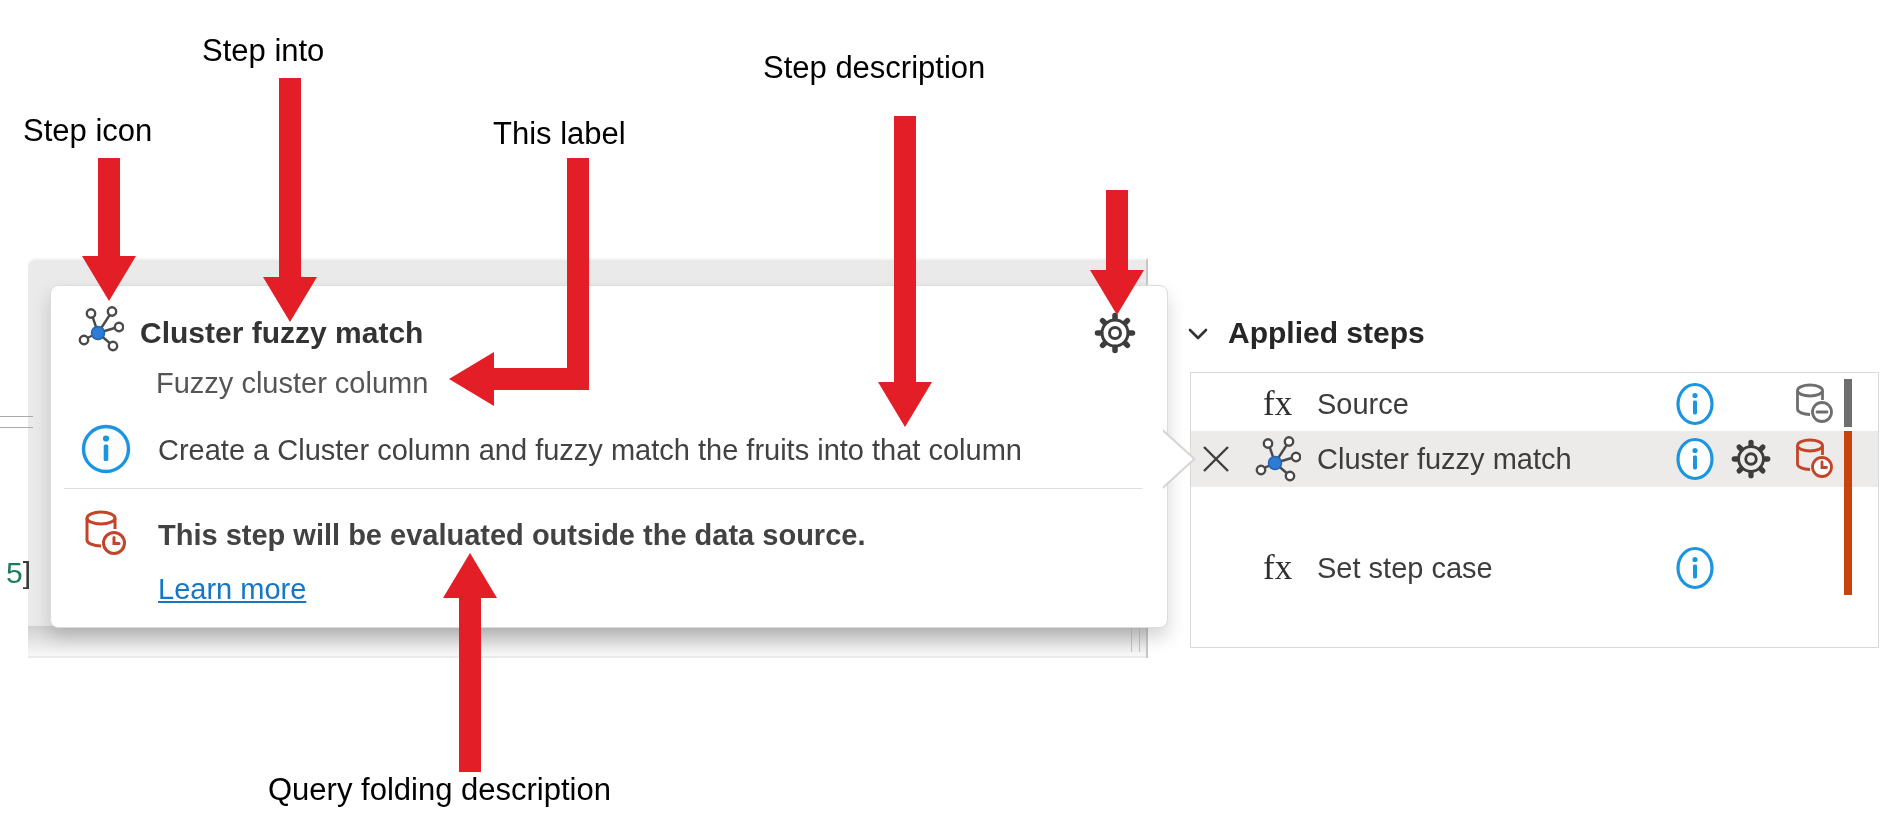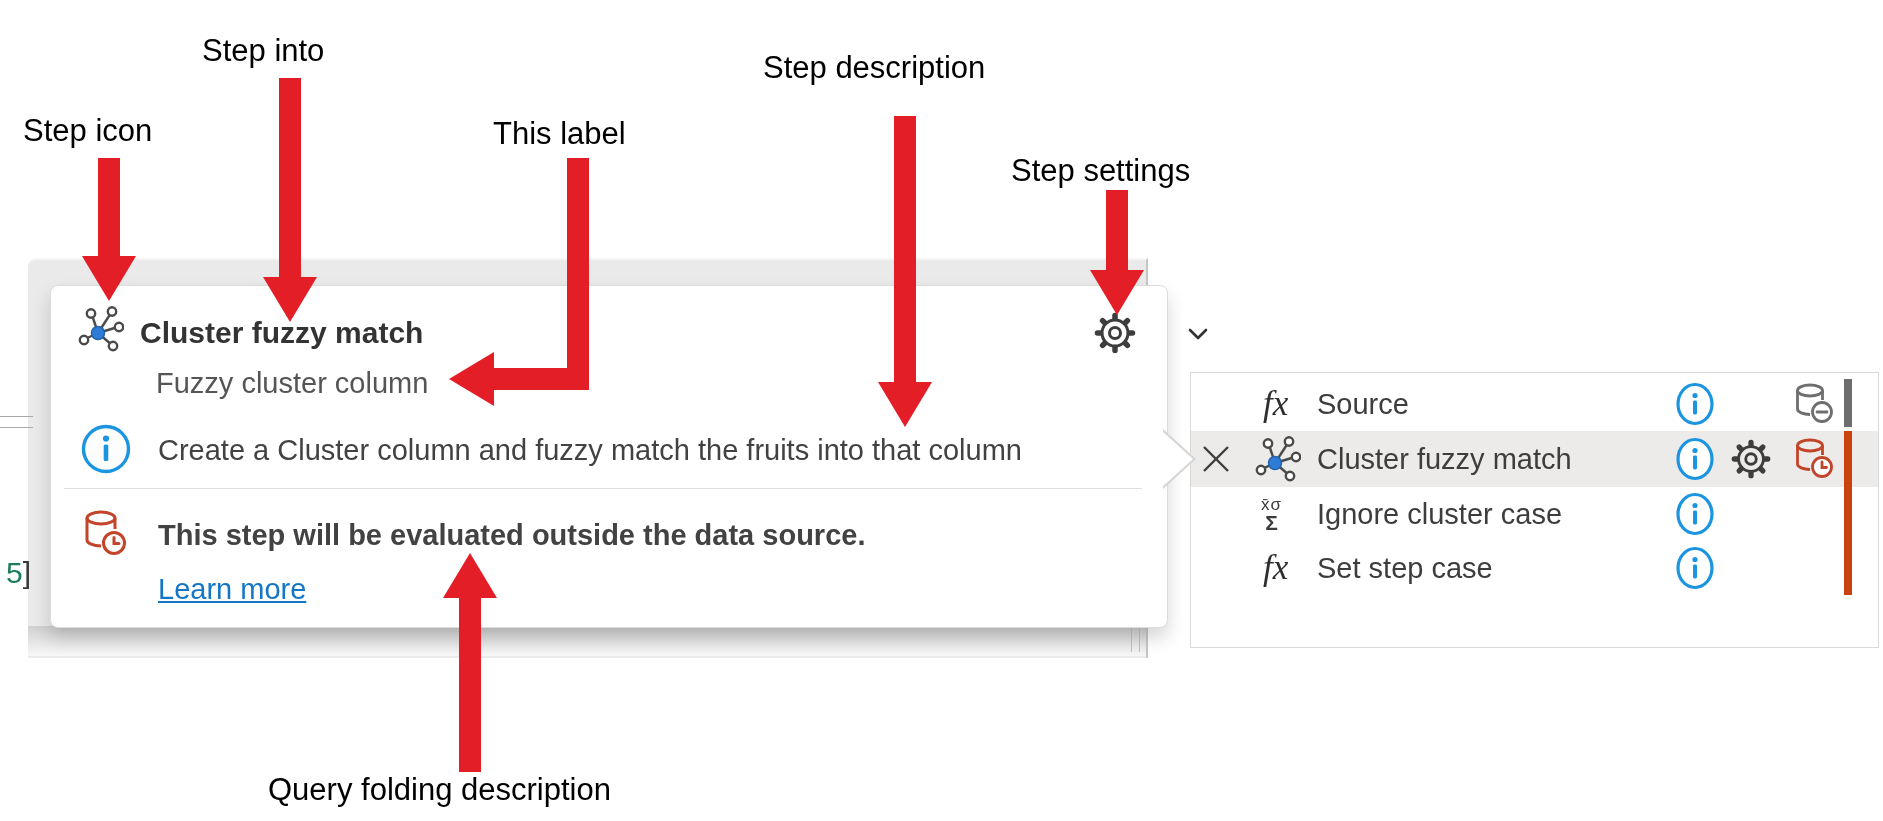--- a/index.html
+++ b/index.html
@@ -54,21 +54,21 @@
 
   
   .steps-heading{position:absolute;left:1228px;top:316px;font-size:30px;font-weight:bold;color:#262626;z-index:2;white-space:nowrap;}
   .panel{
     position:absolute;left:1190px;top:372px;width:689px;height:276px;
     background:#fff;border:1px solid #d9d9d9;box-sizing:border-box;z-index:2;
   }
   .row{position:absolute;left:0;width:687px;}
   .row.selected{background:#edebe9;}
   .row-label{position:absolute;left:126px;top:50%;transform:translateY(-50%);font-size:29px;color:#3d3d3d;white-space:nowrap;}
-  .fx{font-family:"Liberation Serif",serif;font-style:italic;font-size:35px;color:#2f2f2f;}
+  .fx{font-family:"Liberation Serif",serif;font-size:35px;color:#2f2f2f;}
   .fx-wrap{position:absolute;left:72px;top:50%;transform:translateY(-50%);}
   .stats{position:absolute;left:70px;top:50%;transform:translateY(-50%);display:flex;flex-direction:column;align-items:center;color:#3b3b3b;line-height:1;}
   .stats .t{font-size:17px;letter-spacing:1px;}
   .stats .b{font-size:21px;font-weight:bold;margin-top:-1px;}
   .rail{position:absolute;width:8px;z-index:3;}
 
   .icon{display:block;}
   svg{display:block;}
 </style>
 </head>
@@ -154,20 +154,21 @@
   <div class="learn-more">Learn more</div>
 
   <div class="beak-outer"></div>
   <div class="beak-inner"></div>
 
   <span class="abs icon" style="left:1186px;top:322px;z-index:2;cursor:pointer;">
     <svg width="24" height="24" viewBox="0 0 24 24">
       <polyline points="4,8 12,16 20,8" fill="none" stroke="#333" stroke-width="2.6" stroke-linecap="round" stroke-linejoin="round"></polyline>
     </svg>
   </span>
+  <div class="steps-heading">Applied steps</div>
 
   <div class="panel">
 
     <div class="row" style="top:4px;height:54px;">
       <span class="fx-wrap"><span class="fx">fx</span></span>
       <span class="row-label">Source</span>
       <span class="abs icon" style="left:484px;top:50%;transform:translateY(-50%);cursor:pointer;">
         <svg width="40" height="44" viewBox="0 0 40 44">
           <ellipse cx="20" cy="22" rx="17" ry="19.5" fill="#fff" stroke="#1b95e0" stroke-width="3.2"></ellipse>
           <circle cx="20" cy="13.5" r="2.6" fill="#1b95e0"></circle>
@@ -245,34 +246,20 @@
             <ellipse cx="19" cy="9.5" rx="12.5" ry="5.5"></ellipse>
             <path d="M6.5,9.5 V28 A12.5,5.5 0 0 0 19,33.5"></path>
             <path d="M31.5,9.5 V19"></path>
           </g>
           <circle cx="31" cy="31" r="9.5" fill="#fff" stroke="#c2452a" stroke-width="2.8"></circle>
           <path d="M31 26 V31.5 H35.5" fill="none" stroke="#c2452a" stroke-width="2.8" stroke-linecap="round"></path>
         </svg>
       </span>
     </div>
 
-    <div class="row" style="top:114px;height:54px;">
-      <span class="stats">
-        <span class="t">x̄σ</span>
-        <span class="b">Σ</span>
-      </span>
-      <span class="row-label">Ignore cluster case</span>
-      <span class="abs icon" style="left:484px;top:50%;transform:translateY(-50%);cursor:pointer;">
-        <svg width="40" height="44" viewBox="0 0 40 44">
-          <ellipse cx="20" cy="22" rx="17" ry="19.5" fill="#fff" stroke="#1b95e0" stroke-width="3.2"></ellipse>
-          <circle cx="20" cy="13.5" r="2.6" fill="#1b95e0"></circle>
-          <rect x="18" y="18.5" width="4" height="14" rx="1.4" fill="#1b95e0"></rect>
-        </svg>
-      </span>
-    </div>
 
     <div class="row" style="top:168px;height:54px;">
       <span class="fx-wrap"><span class="fx">fx</span></span>
       <span class="row-label">Set step case</span>
       <span class="abs icon" style="left:484px;top:50%;transform:translateY(-50%);cursor:pointer;">
         <svg width="40" height="44" viewBox="0 0 40 44">
           <ellipse cx="20" cy="22" rx="17" ry="19.5" fill="#fff" stroke="#1b95e0" stroke-width="3.2"></ellipse>
           <circle cx="20" cy="13.5" r="2.6" fill="#1b95e0"></circle>
           <rect x="18" y="18.5" width="4" height="14" rx="1.4" fill="#1b95e0"></rect>
         </svg>
@@ -280,21 +267,20 @@
     </div>
 
     <div class="rail" style="left:653px;top:6px;height:48px;background:#6e6e6e;"></div>
     <div class="rail" style="left:653px;top:58px;height:164px;background:#c8440e;"></div>
   </div>
 
   <div class="ann" style="left:23px;top:113px;">Step icon</div>
   <div class="ann" style="left:202px;top:33px;">Step into</div>
   <div class="ann" style="left:493px;top:116px;">This label</div>
   <div class="ann" style="left:763px;top:50px;">Step description</div>
-  <div class="ann" style="left:1011px;top:153px;">Step settings</div>
   <div class="ann" style="left:268px;top:772px;">Query folding description</div>
 
   <div class="bar" style="left:98px;top:158px;width:22px;height:98px;"></div>
   <div class="tri down" style="left:82px;top:256px;"></div>
 
   <div class="bar" style="left:279px;top:78px;width:22px;height:199px;"></div>
   <div class="tri down" style="left:263px;top:277px;"></div>
 
   <div class="bar" style="left:567px;top:158px;width:22px;height:232px;"></div>
   <div class="bar" style="left:494px;top:368px;width:95px;height:22px;"></div>

